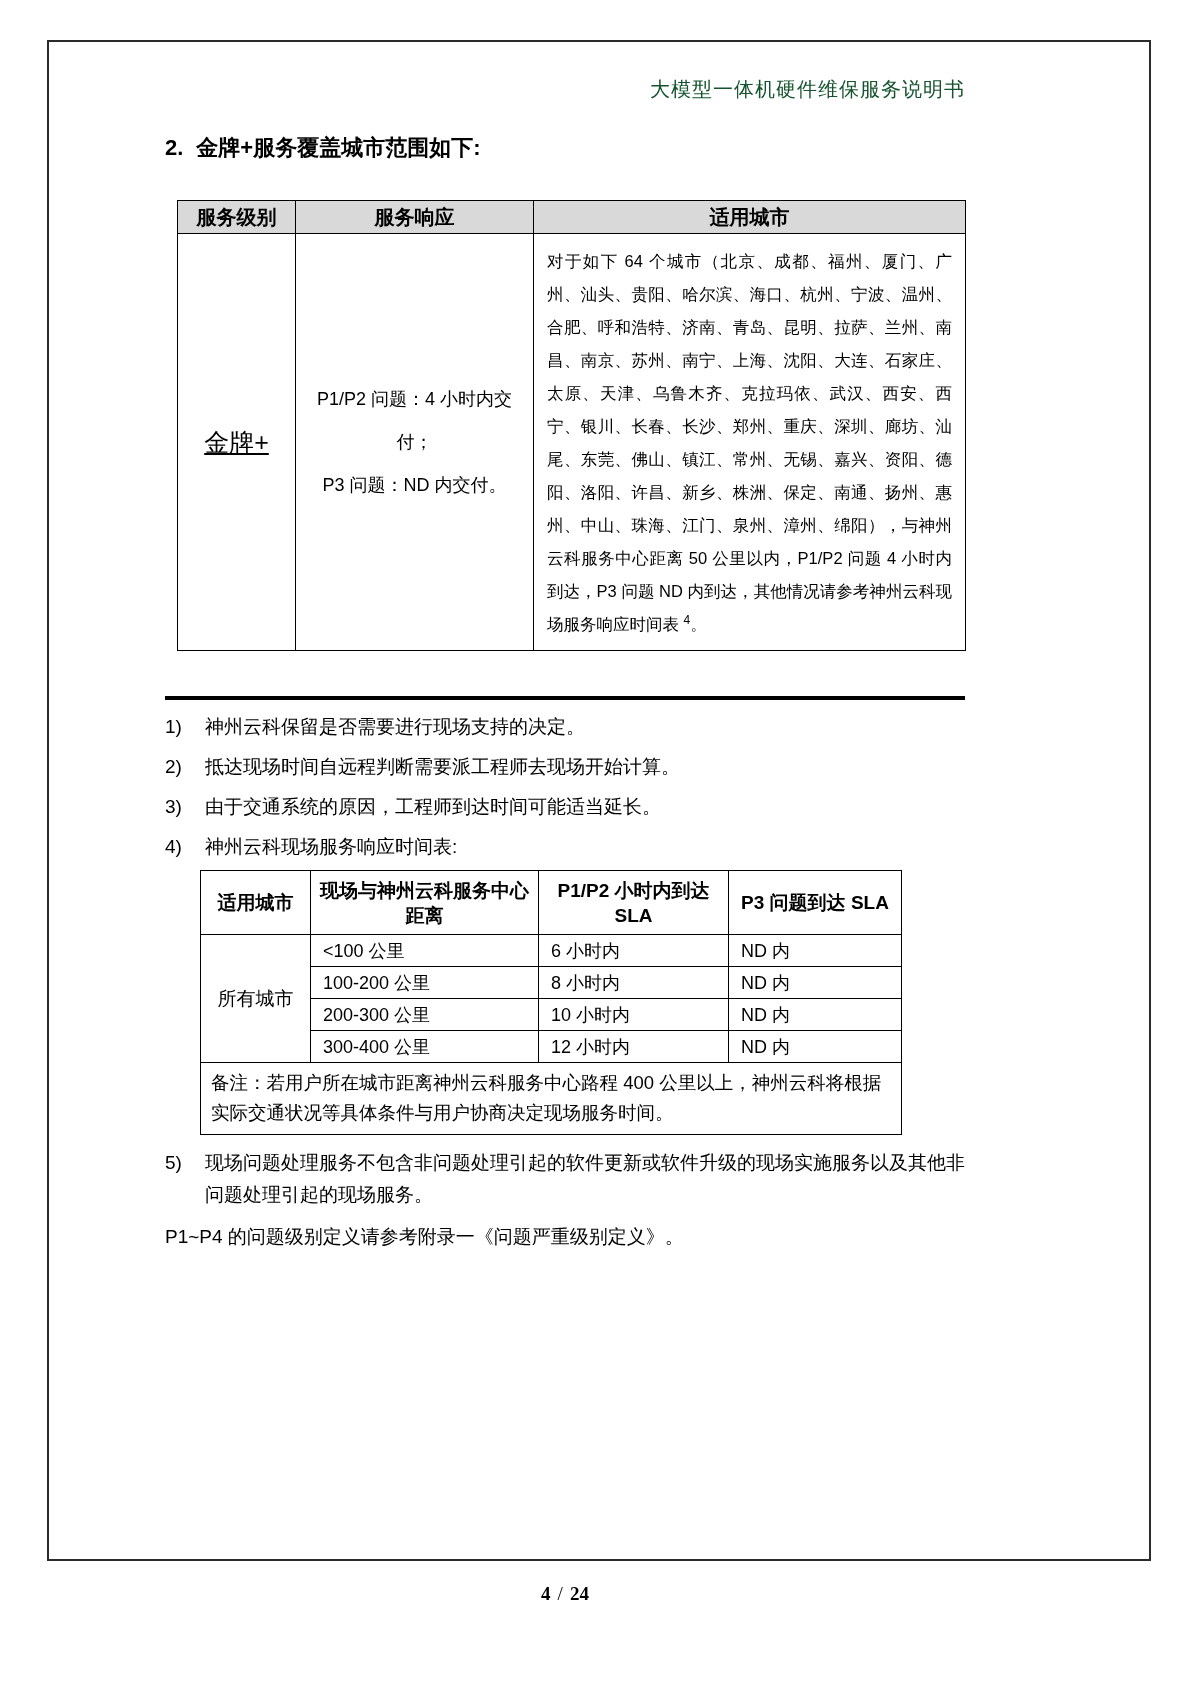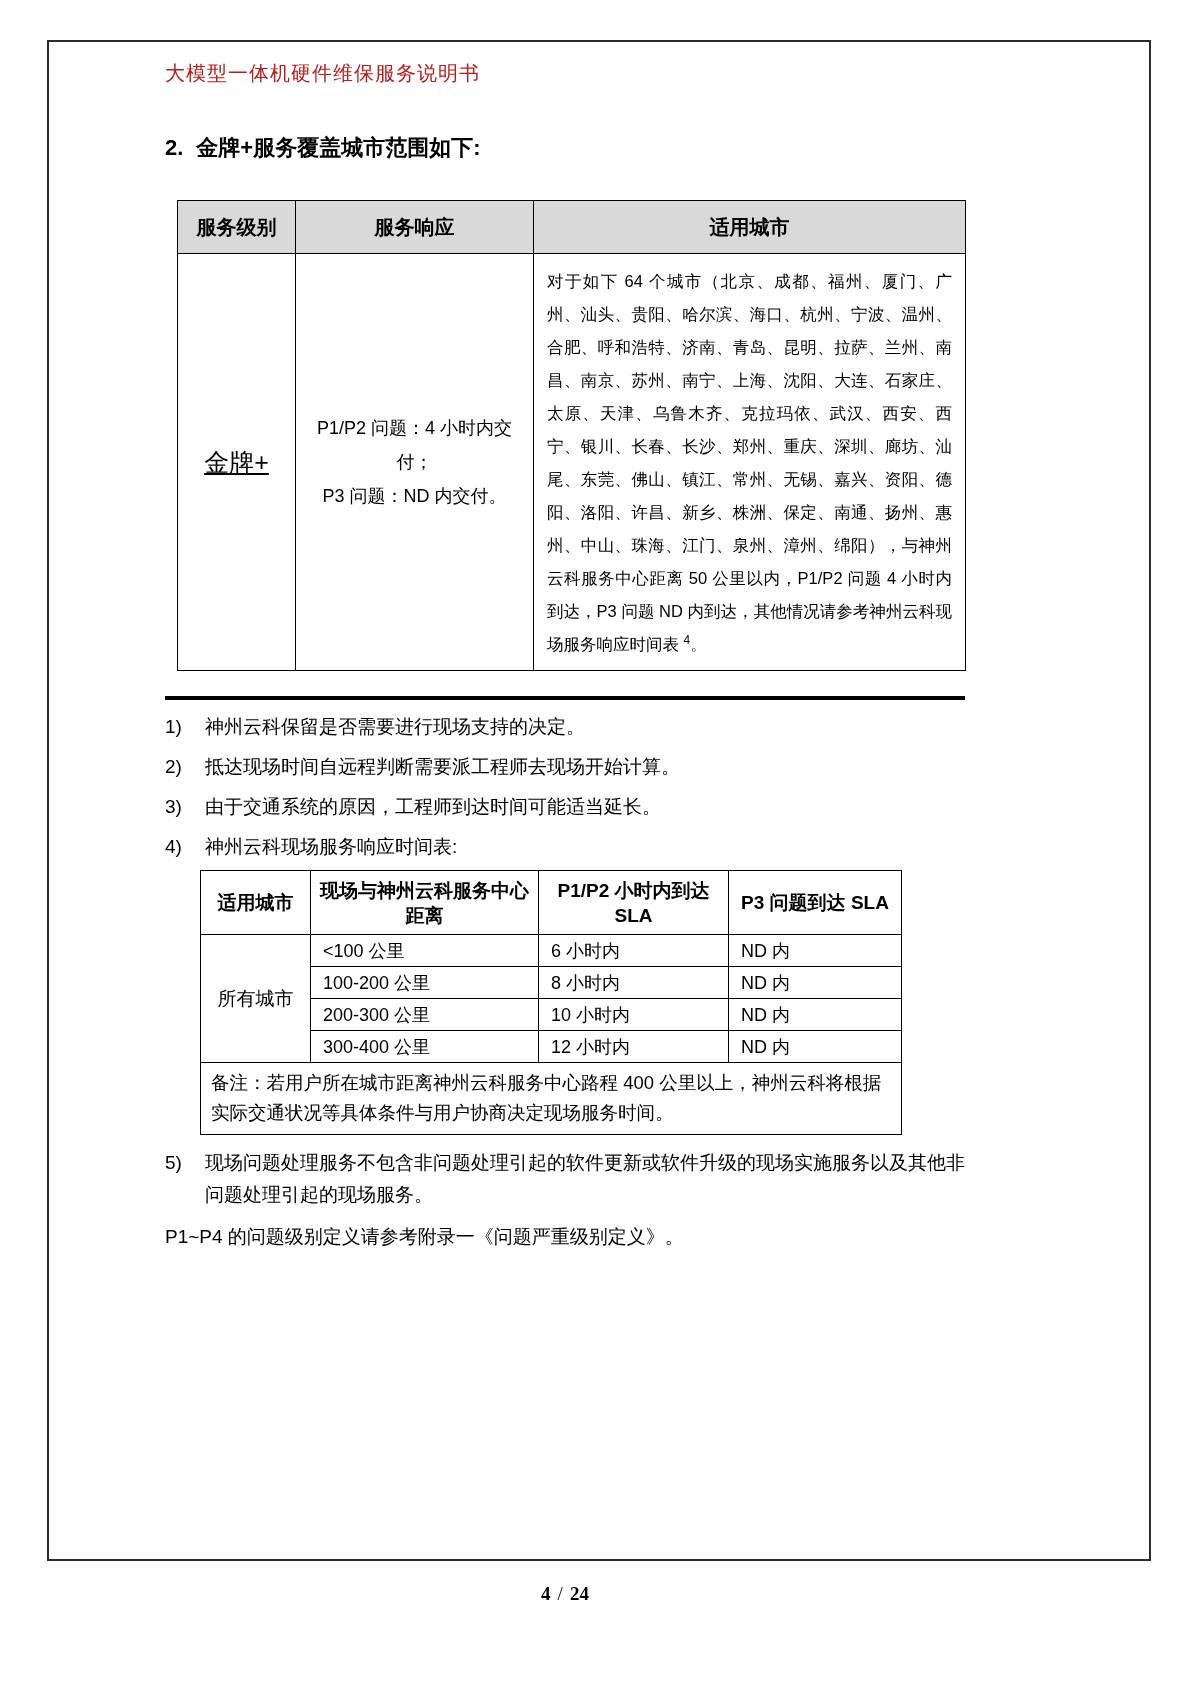--- a/index.html
+++ b/index.html
@@ -14,24 +14,25 @@
     overflow: hidden;
   }
   .frame {
     position: absolute;
     left: 47px; top: 40px;
     width: 1104px; height: 1521px;
     border: 2px solid #2b2b2b;
   }
   .doc-header {
     position: absolute;
-    left: 165px; top: 60px; width: 800px;
+    left: 165px; top: 76px; width: 800px;
+    text-align: right;
     font-family: "Liberation Serif", serif;
     font-size: 20px;
-    color: #b91c1c;
+    color: #14532d;
     letter-spacing: 1px;
   }
   .section-title {
     position: absolute;
     left: 165px; top: 133px;
     font-size: 22px;
     font-weight: bold;
     display: flex;
     gap: 13px;
     align-items: baseline;
@@ -40,37 +41,37 @@
   table { border-collapse: collapse; }
   .t1 {
     position: absolute;
     left: 177px; top: 200px;
     width: 788px;
     table-layout: fixed;
   }
   .t1 th, .t1 td { border: 1.5px solid #000; }
   .t1 thead th {
     background: #d9d9d9;
-    height: 53px;
+    height: 33px;
     font-size: 20px;
     font-weight: bold;
     text-align: center;
     margin-left: 11px;
   }
   .t1 td.lvl {
     text-align: center;
     vertical-align: middle;
     font-size: 25px;
     text-decoration: underline;
   }
   .t1 td.resp {
     text-align: center;
     vertical-align: middle;
     font-size: 18px;
-    line-height: 34px;
+    line-height: 43px;
     padding: 12px 10px;
   }
   .t1 td.resp p { margin: 0; }
   .t1 td.resp p.p2 { }
   .t1 td.cities {
     height: 417px;
     vertical-align: top;
     text-align: justify;
     font-size: 16.5px;
     line-height: 33px;

